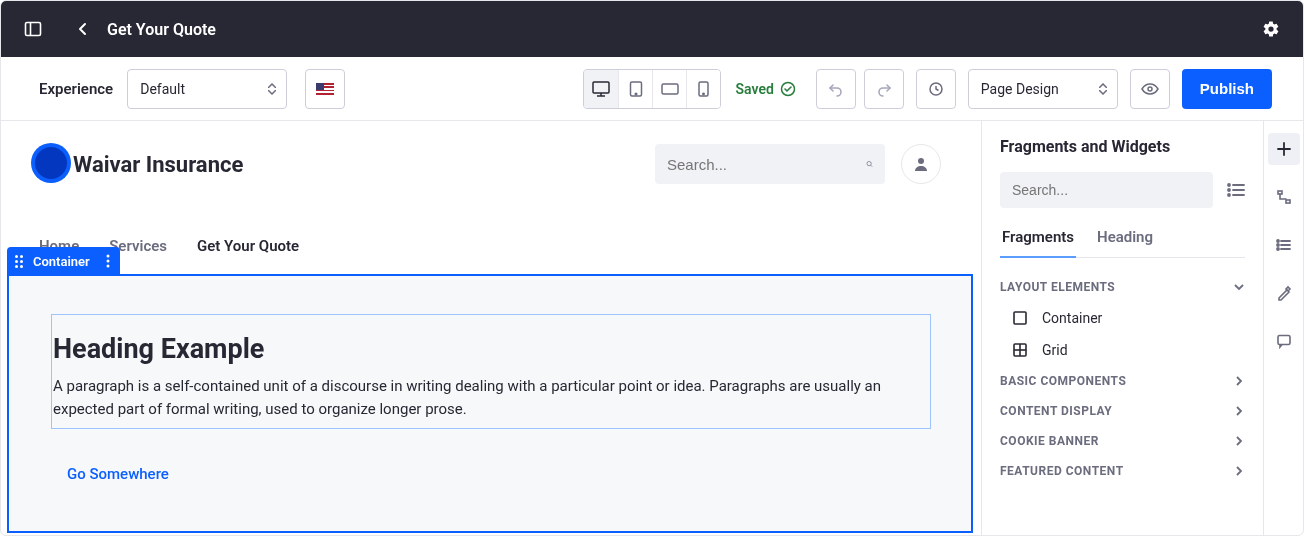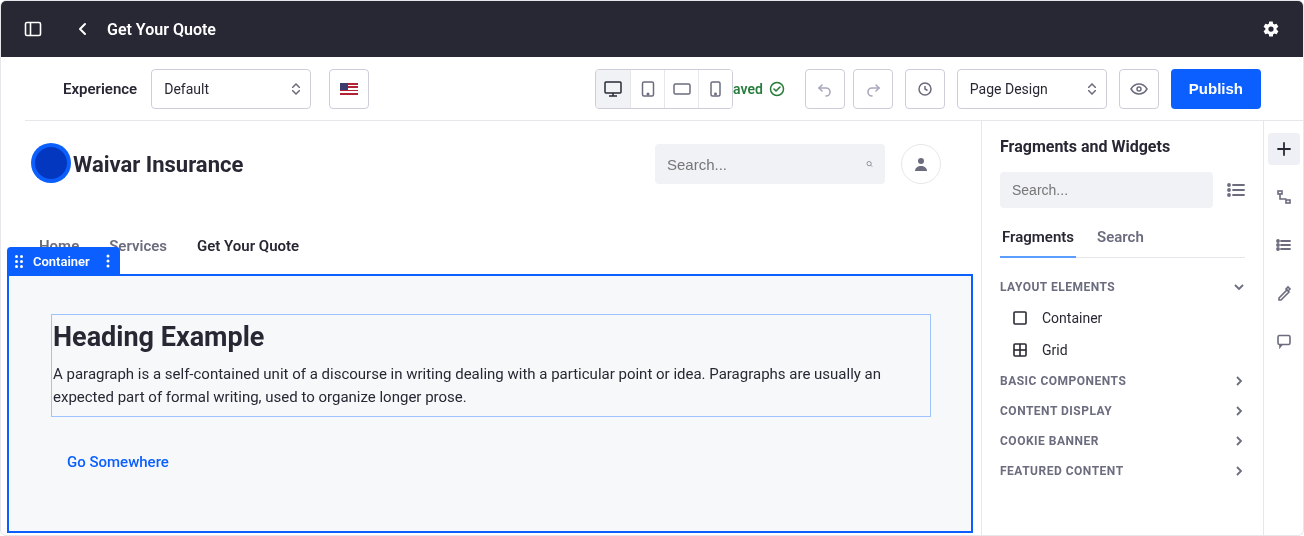--- a/index.html
+++ b/index.html
@@ -36,24 +36,23 @@
     margin-left: 8px;
   }
   .top-header .spacer { flex: 1; }
 
   
   .toolbar {
     height: 64px;
     border-bottom: 1px solid #e7e7eb;
     display: flex;
     align-items: center;
-    padding: 0 42px 0 38px;
+    padding: 0 31px 0 38px;
     gap: 10px;
     position: relative;
-    margin-left: 24px;
   }
   .exp-label { font-weight: 600; font-size: 15px; margin-right: 4px; }
   .select-wrap {
     border: 1px solid #cdced9;
     border-radius: 4px;
     height: 40px;
     padding: 0 28px 0 12px;
     display: flex; align-items: center;
     position: relative;
     min-width: 160px;
@@ -175,21 +174,21 @@
     gap:2px;
   }
   .drag-dots span { width:3px; height:3px; background:#fff; border-radius:50%; }
   .container-box {
     position:absolute; top:153px; left:6px; right:8px; bottom:4px;
     border:2px solid #0B5FFF; background:#f7f8fa;
     padding: 44px 44px 30px 44px;
   }
   .container-box .heading { font-size:27px; font-weight:700; margin-bottom:10px;}
   .content-sel {
-    border:1px solid #9ec3ff; padding:6px 4px 8px 1px; margin:-6px -4px 10px -2px;
+    border:1px solid #9ec3ff; padding:18px 4px 8px 1px; margin:-6px -4px 10px -2px;
   }
   .container-box p { font-size:15px; color:#272833; line-height:1.5; }
   .container-box .link { color:#0B5FFF; font-size:15px; font-weight:500; display:inline-block; margin-top:26px; margin-left:14px; cursor:pointer;}
 
   
   .right-panel {
     width:282px; border-left:1px solid #e7e7eb; padding:16px 18px 0 18px;
     overflow:hidden;
   }
   .right-panel h3 { font-size:16px; font-weight:700; margin-bottom:16px; }
@@ -412,21 +411,21 @@
             <line x1="6" y1="8" x2="17" y2="8"></line>
             <line x1="6" y1="13" x2="17" y2="13"></line>
             <circle cx="2" cy="3" r="1" fill="currentColor"></circle>
             <circle cx="2" cy="8" r="1" fill="currentColor"></circle>
             <circle cx="2" cy="13" r="1" fill="currentColor"></circle>
           </svg>
       </span>
     </div>
     <div class="panel-tabs">
       <div class="tab active">Fragments</div>
-      <div class="tab">Search</div>
+      <div class="tab">Heading</div>
     </div>
 
     <div class="section-header">
       <span>LAYOUT ELEMENTS</span>
       <svg width="12" height="12" viewBox="0 0 12 12" fill="none" stroke="#6b6c7e" stroke-width="1.8">
           <polyline points="2,4 6,8 10,4"></polyline>
         </svg>
     </div>
     <div class="section-item">
       <svg width="16" height="16" viewBox="0 0 16 16" fill="none" stroke="#272833" stroke-width="1.6">

